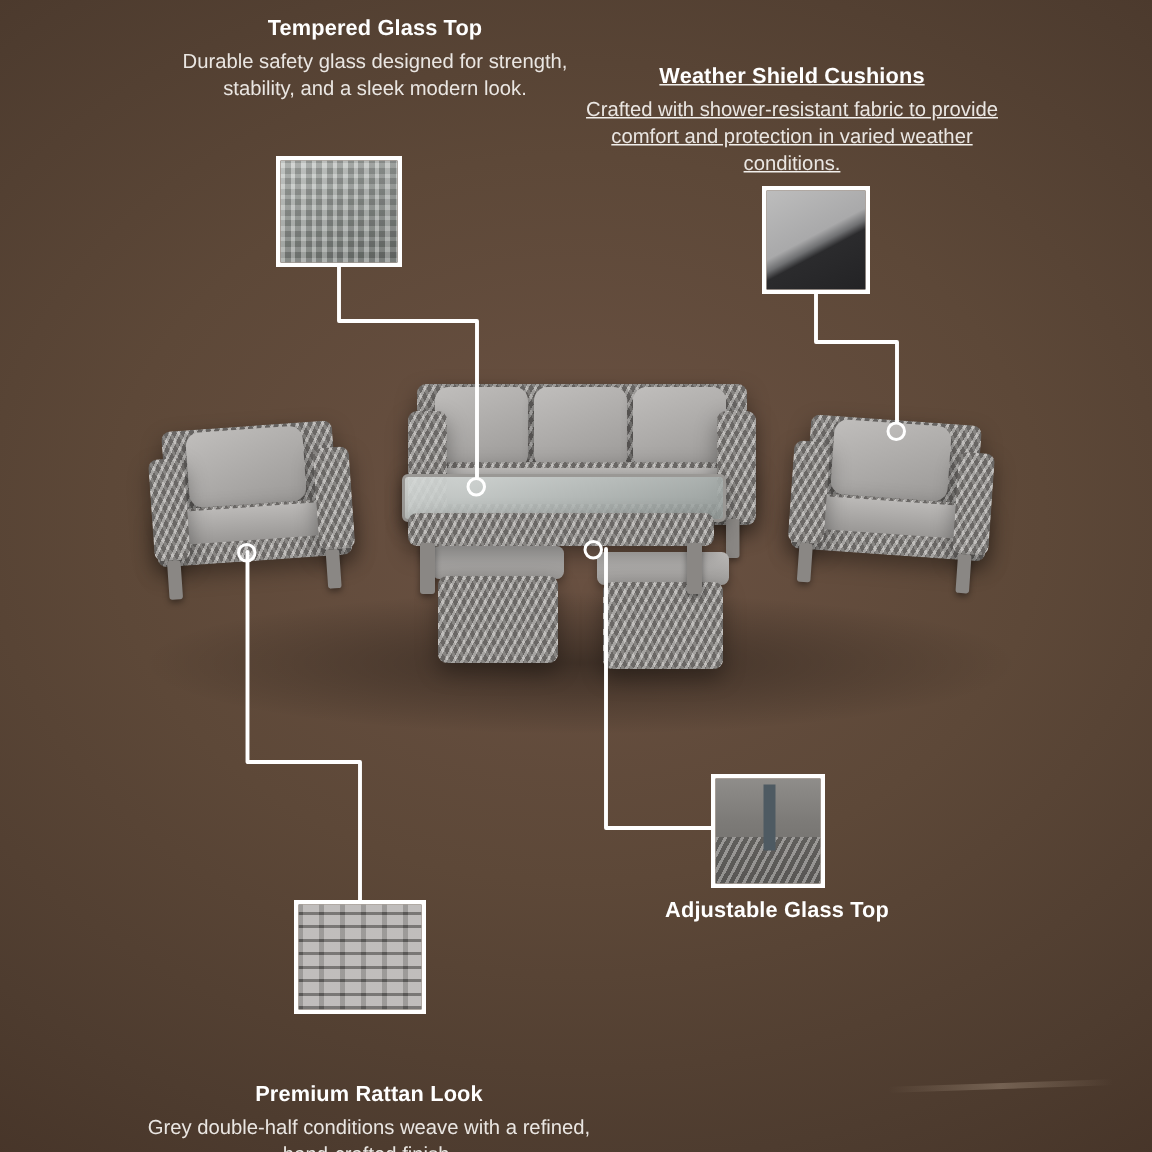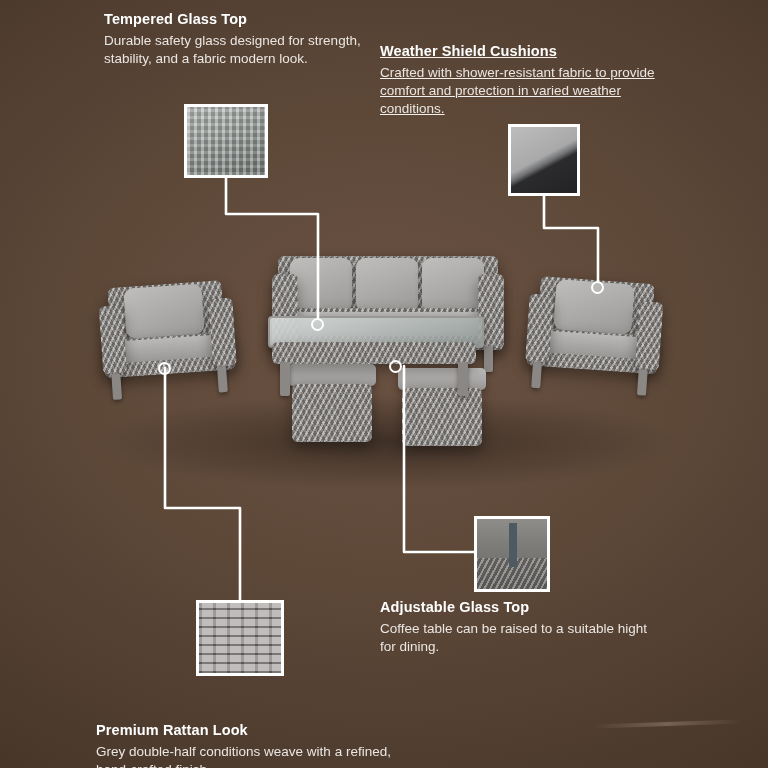--- a/index.html
+++ b/index.html
@@ -18,20 +18,21 @@
     width: 768px;
     height: 768px;
     background: radial-gradient(ellipse 90% 70% at 50% 45%, #6b5243 0%, #5d4838 45%, #4e3c2f 80%, #463428 100%);
     overflow: hidden;
   }
 
   
   .callout {
     position: absolute;
     color: #f2efec;
+    text-align: center;
     line-height: 1.33;
   }
   .callout .title {
     font-weight: bold;
     font-size: 14.5px;
     letter-spacing: .1px;
     margin-bottom: 3px;
     color: #ffffff;
   }
   .callout .body {
@@ -296,31 +297,30 @@
   </div>
   <div class="swatch" id="swatch-table">
     <div class="table-swatch"></div>
   </div>
   <div class="swatch" id="swatch-rattan">
     <div class="weave rattan"></div>
   </div>
 
   <div class="callout" id="callout-glass">
     <div class="title">Tempered Glass Top</div>
-    <div class="body">Durable safety glass designed for strength, stability, and a fabric modern look.</div>
+    <div class="body">Durable safety glass designed for strength, stability, and a sleek modern look.</div>
   </div>
 
   <div class="callout" id="callout-cushion">
     <div class="title">Weather Shield Cushions</div>
     <div class="body">Crafted with shower-resistant fabric to provide comfort and protection in varied weather conditions.</div>
   </div>
 
   <div class="callout" id="callout-table">
     <div class="title">Adjustable Glass Top</div>
-    <div class="body">Coffee table can be raised to a suitable hight for dining.</div>
   </div>
 
   <div class="callout" id="callout-rattan">
     <div class="title">Premium Rattan Look</div>
     <div class="body">Grey double-half conditions weave with a refined, hand-crafted finish.</div>
   </div>
 
 </div>
 
 </body></html>

